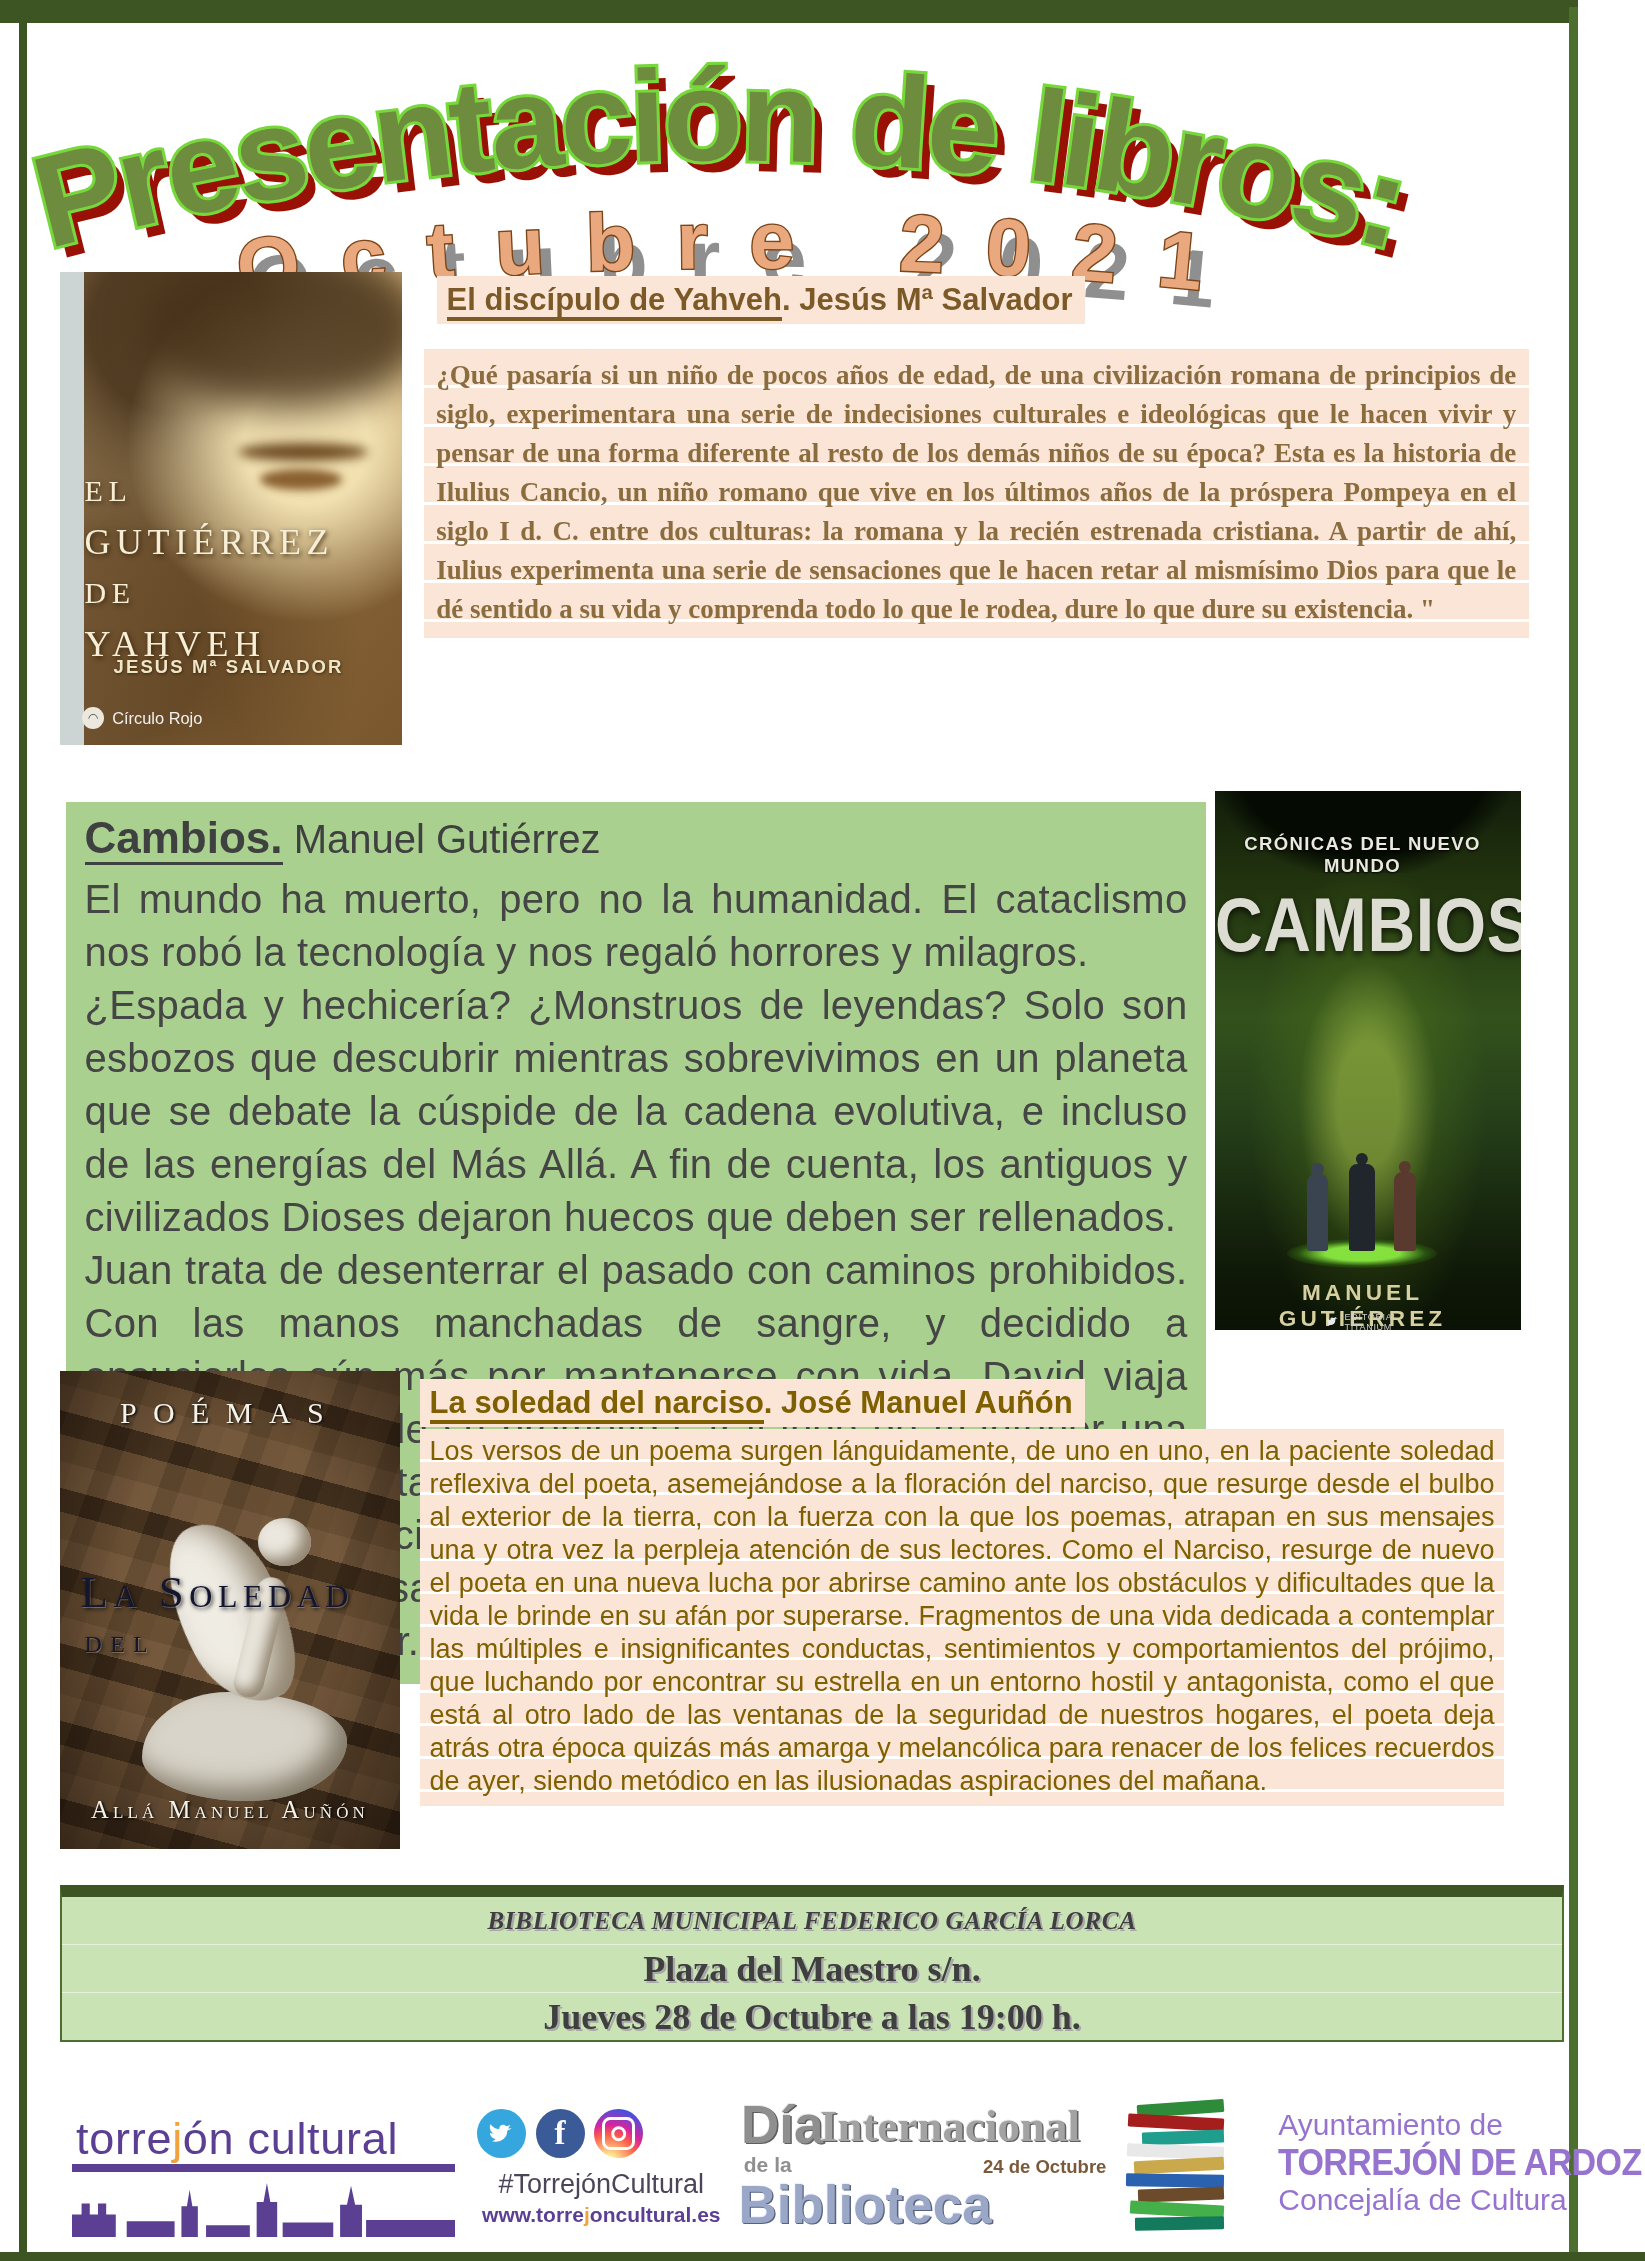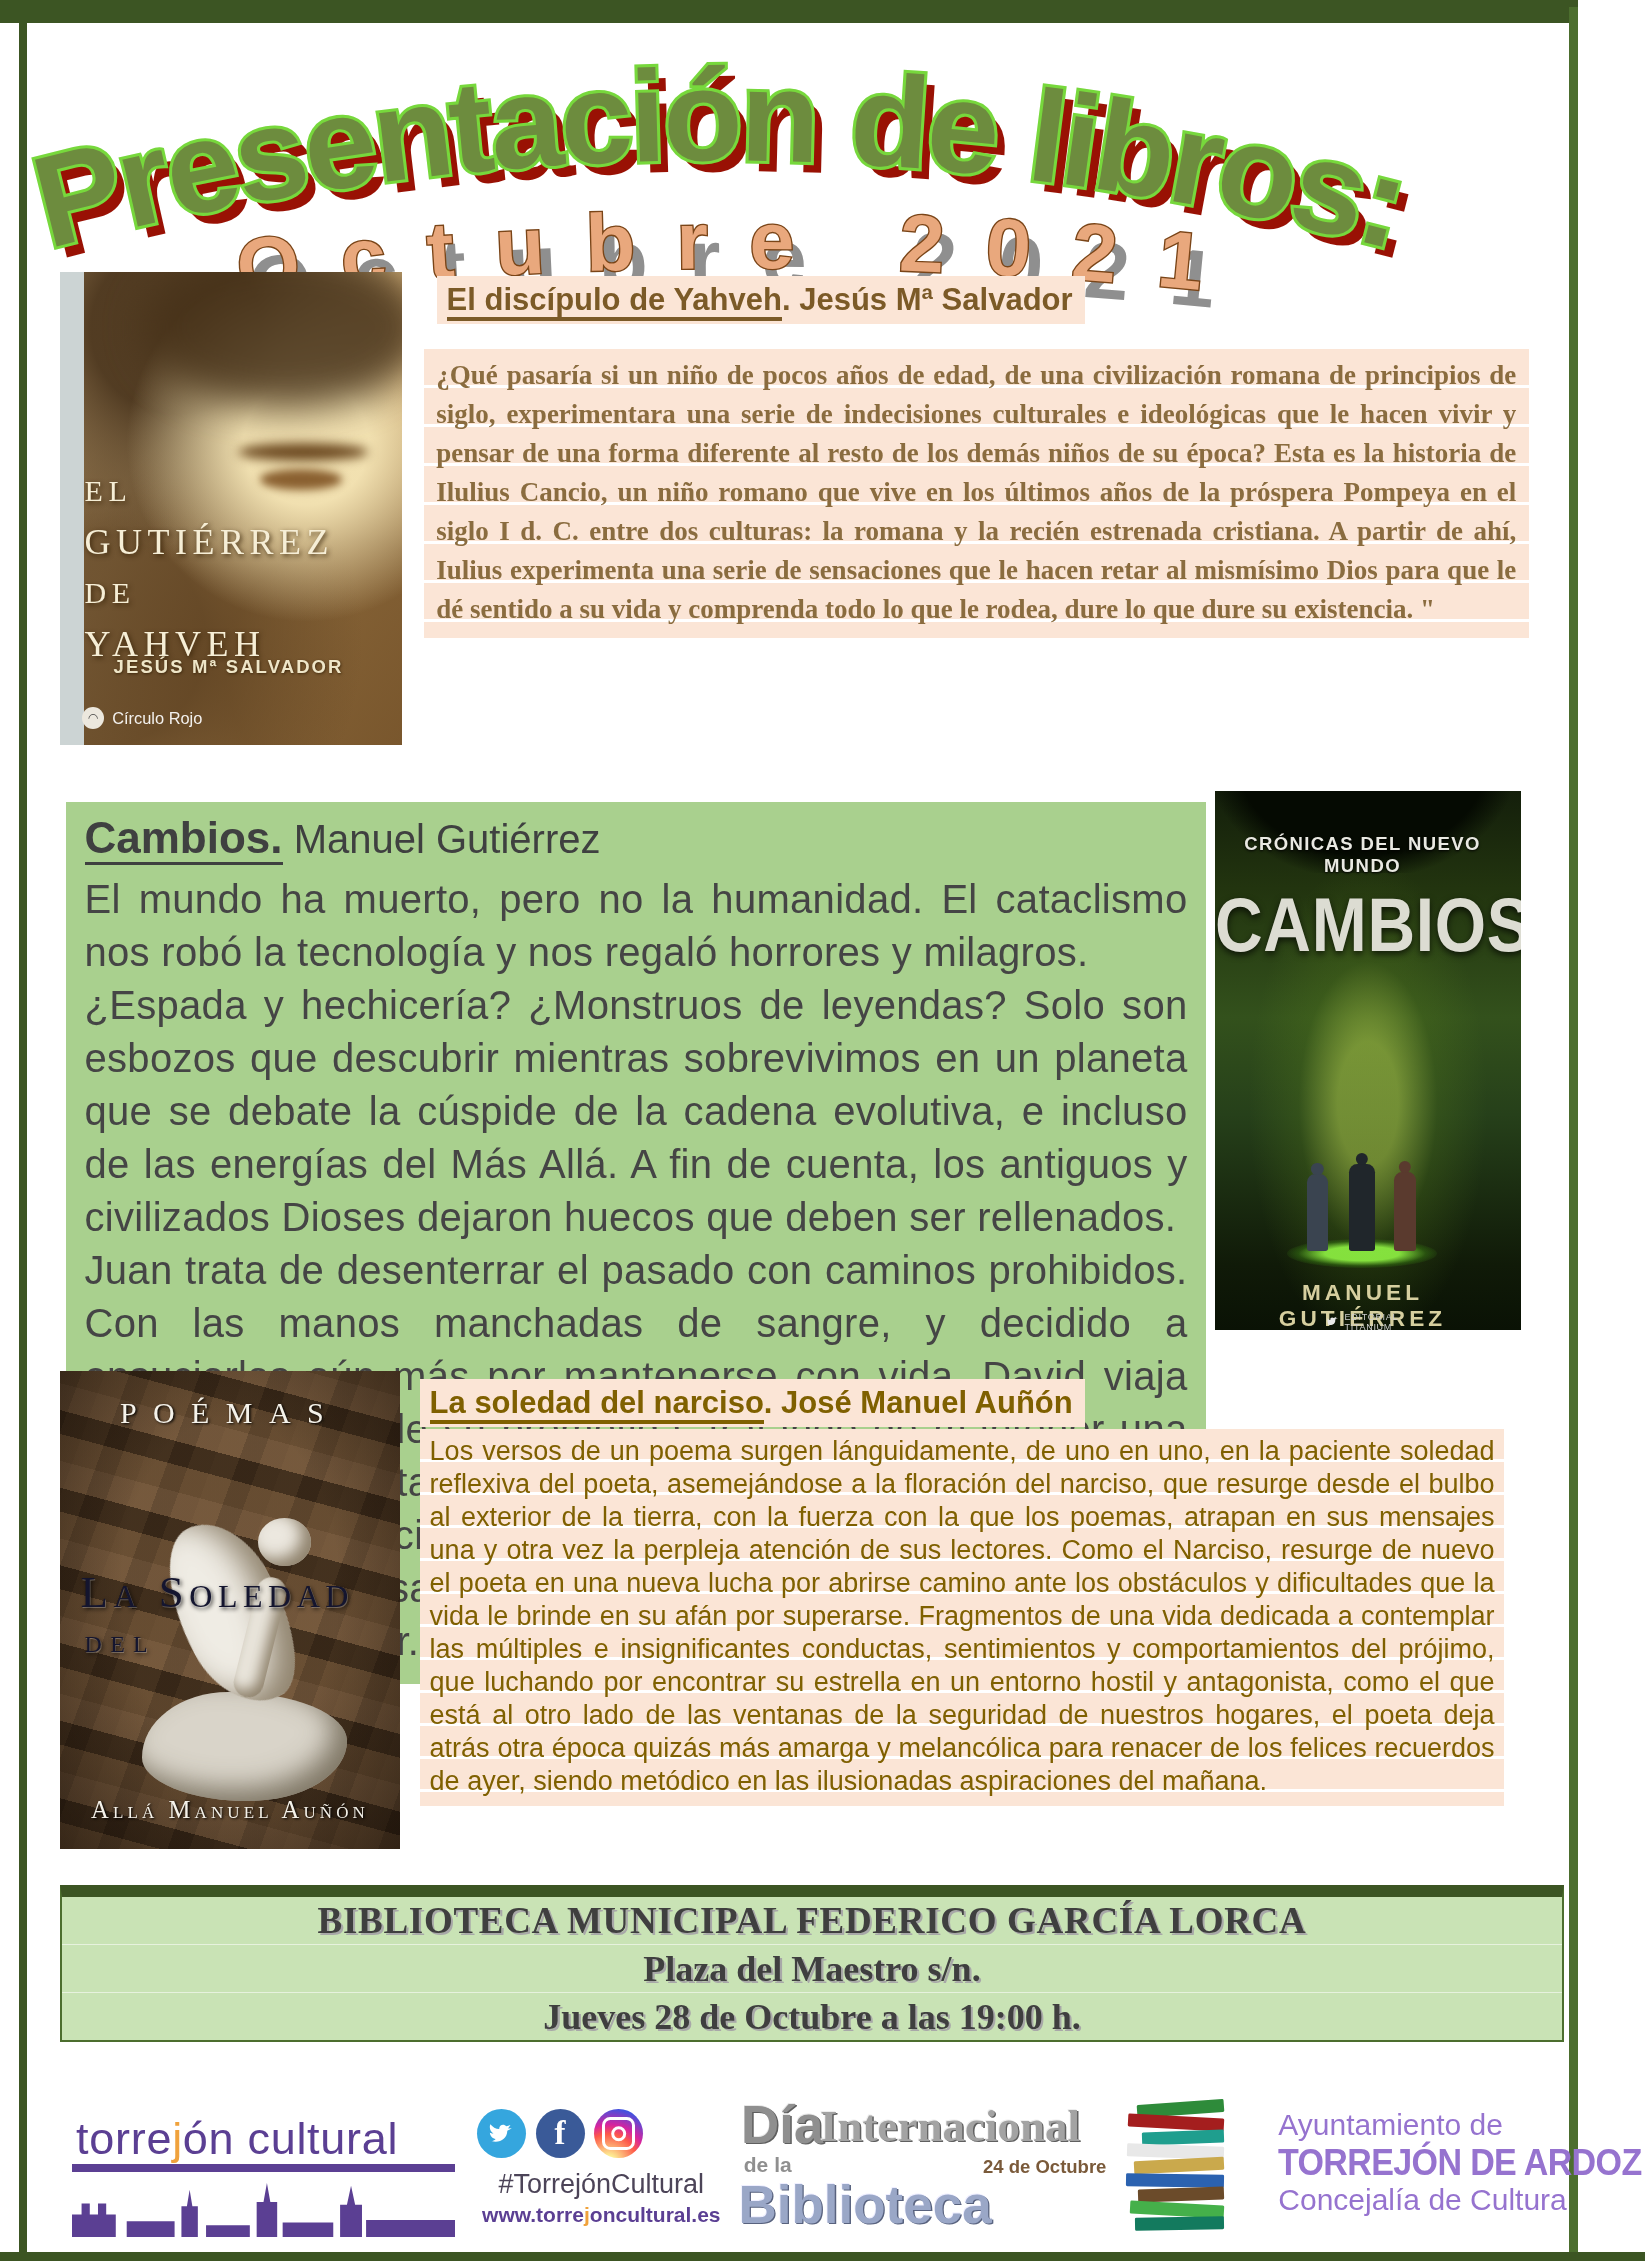--- a/index.html
+++ b/index.html
@@ -131,21 +131,21 @@
   
   .banner{
     left:60px;top:1885px;width:1504px;height:157px;background:#c9e3b5;
     border:2.1px solid #4c6e2e;border-top:12.3px solid #3c5523;box-sizing:border-box;
     display:flex;flex-direction:column;
     font-family:"Liberation Serif",serif;font-weight:bold;color:#3f3f3f;
   }
   .banner-row{flex:1;display:flex;align-items:center;justify-content:center;
     text-shadow:2.1px 2.1px 0 #a8a8a8;}
   .banner-row + .banner-row{border-top:1.4px solid rgba(255,255,255,.55);}
-  .banner-l1{font-size:37px;letter-spacing:0.7px;}
+  .banner-l1{font-size:25px;letter-spacing:0.7px;font-style:italic;}
   .banner-l2,.banner-l3{font-size:36px;}
 
   
   .torrejon{left:72px;top:2090px;width:673px;height:147px;display:flex;}
   .tj-left{width:386px;position:relative;}
   .tj-word{position:absolute;left:4.1px;top:23px;font-size:45px;color:#5b3f93;letter-spacing:0.7px;}
   .tj-word .oj{color:#f0a23c;}
   .tj-bar{position:absolute;left:0;top:74px;width:383px;height:8.2px;background:#5b3f93;}
   .tj-sky{position:absolute;left:0;top:82px;}
   .tj-right{width:287px;position:relative;}

